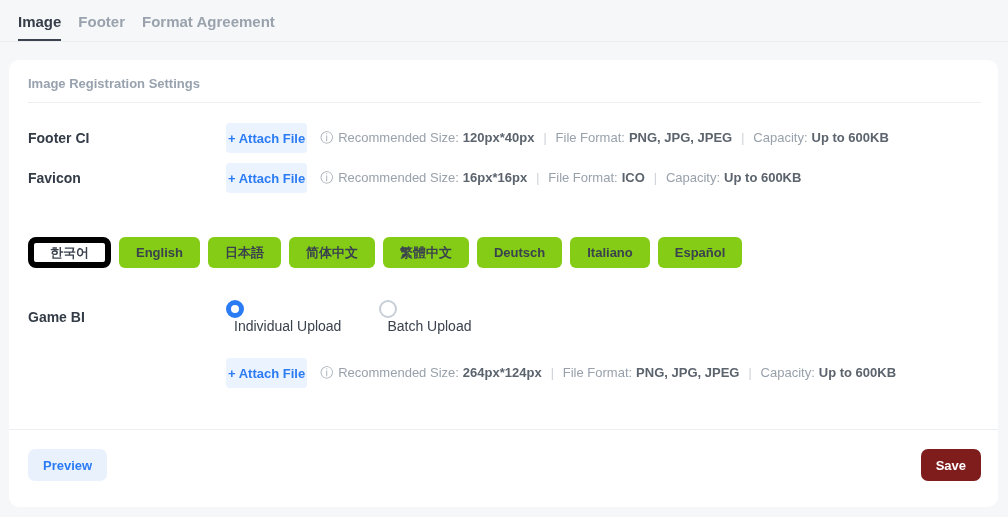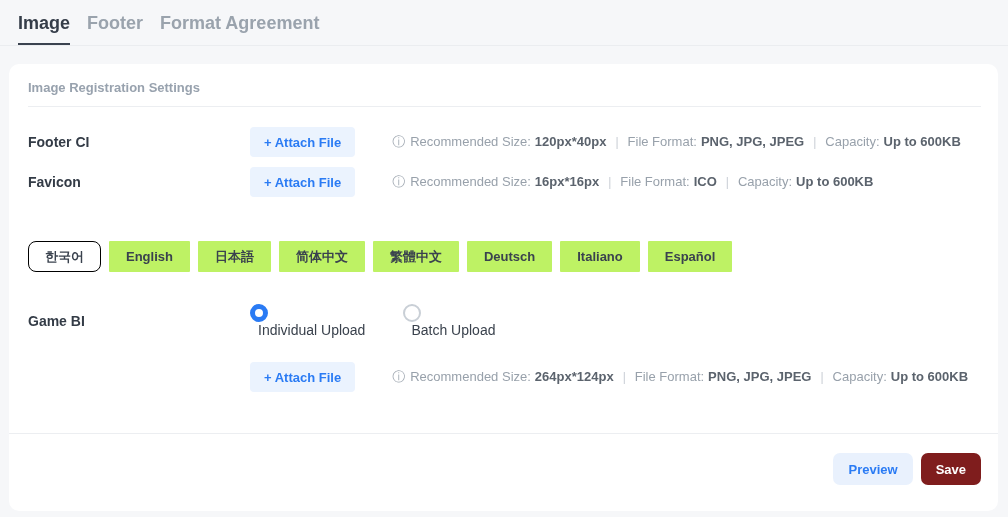--- a/index.html
+++ b/index.html
@@ -12,21 +12,21 @@
   }
 
   
   .tabbar {
     display: flex;
     gap: 17px;
     padding: 13px 18px 0 18px;
     border-bottom: 1px solid #ebedf0;
   }
   .tab {
-    font-size: 18px;
+    font-size: 15px;
     font-weight: bold;
     color: #9aa3ad;
     padding-bottom: 9px;
     border-bottom: 2px solid transparent;
     cursor: pointer;
     white-space: nowrap;
   }
   .tab.active {
     color: #353d49;
     border-bottom-color: #3a424f;
@@ -48,38 +48,37 @@
     font-weight: bold;
     color: #98a2ae;
     padding-bottom: 11px;
     border-bottom: 1px solid #eceef1;
   }
 
   
   .form-row {
     display: flex;
     align-items: center;
-    gap: 24px;
   }
   .row-label {
     width: 198px;
     flex: 0 0 198px;
     font-size: 14px;
     font-weight: bold;
     color: #333b46;
   }
   .row-1 { margin-top: 20px; }
   .row-2 { margin-top: 10px; }
   .row-langs { margin-top: 44px; }
   .row-3 { margin-top: 32px; }
   .row-4 { margin-top: 24px; }
 
   .attach-btn {
     height: 30px;
-    padding: 0 14px;
+    padding: 0 2px;
     border: none;
     border-radius: 4px;
     background: #ebf3fe;
     color: #2a7bf4;
     font-family: "Liberation Sans", sans-serif;
     font-size: 13px;
     font-weight: bold;
     cursor: pointer;
     white-space: nowrap;
   }
@@ -102,32 +101,32 @@
   
   .lang-row {
     display: flex;
     gap: 8px;
   }
   .lang-pill {
     height: 31px;
     padding: 0 16px;
     display: inline-flex;
     align-items: center;
-    border-radius: 1px;
-    background: #bef264;
+    border-radius: 6px;
+    background: #84cc16;
     border: 1px solid transparent;
     font-size: 13px;
     font-weight: bold;
     color: #3a424e;
     cursor: pointer;
     white-space: nowrap;
   }
   .lang-pill.active {
     background: #ffffff;
-    border: 1px solid #000000;
+    border: 6px solid #000000;
     border-radius: 8px;
   }
 
   
   .radio-group { display: flex; align-items: center; }
   .radio-option {
     display: flex;
     align-items: flex-start;
     cursor: pointer;
     flex-direction: column;
@@ -149,21 +148,21 @@
   }
 
   
   .card-footer {
     margin-top: auto;
     border-top: 1px solid #eceef1;
     margin-left: -19px;
     margin-right: -17px;
     padding: 19px 17px 26px 19px;
     display: flex;
-    justify-content: flex-end;
+    justify-content: space-between;
     gap: 8px;
   }
   .btn {
     height: 32px;
     border: none;
     border-radius: 7px;
     font-family: "Liberation Sans", sans-serif;
     font-size: 13px;
     font-weight: bold;
     cursor: pointer;

